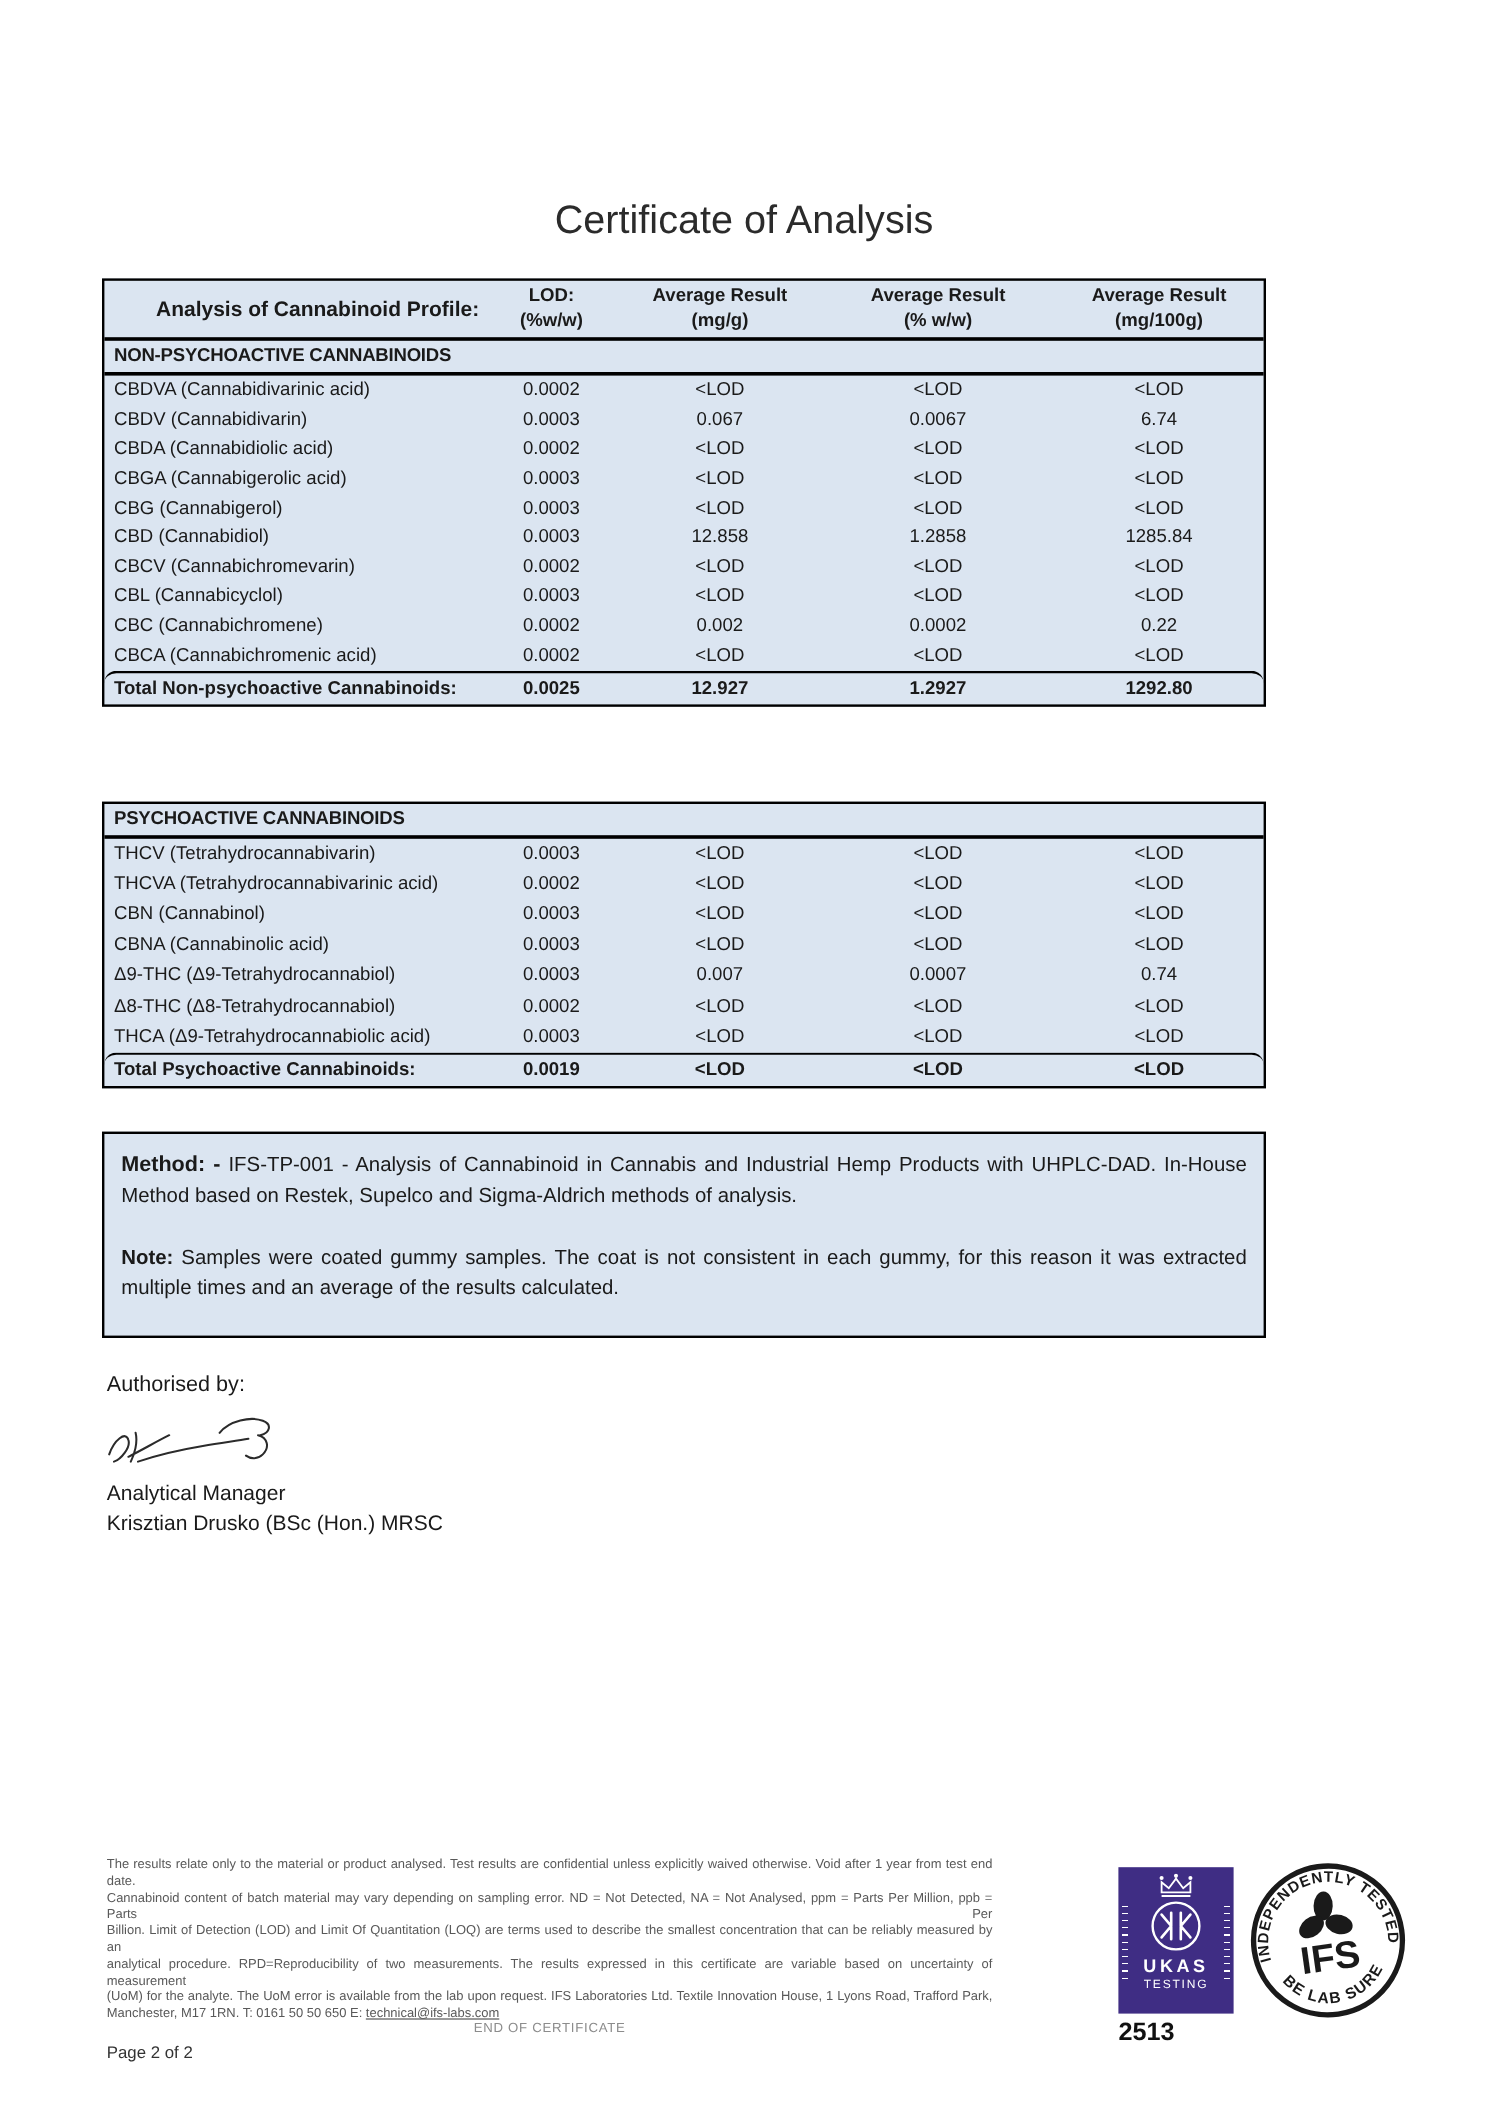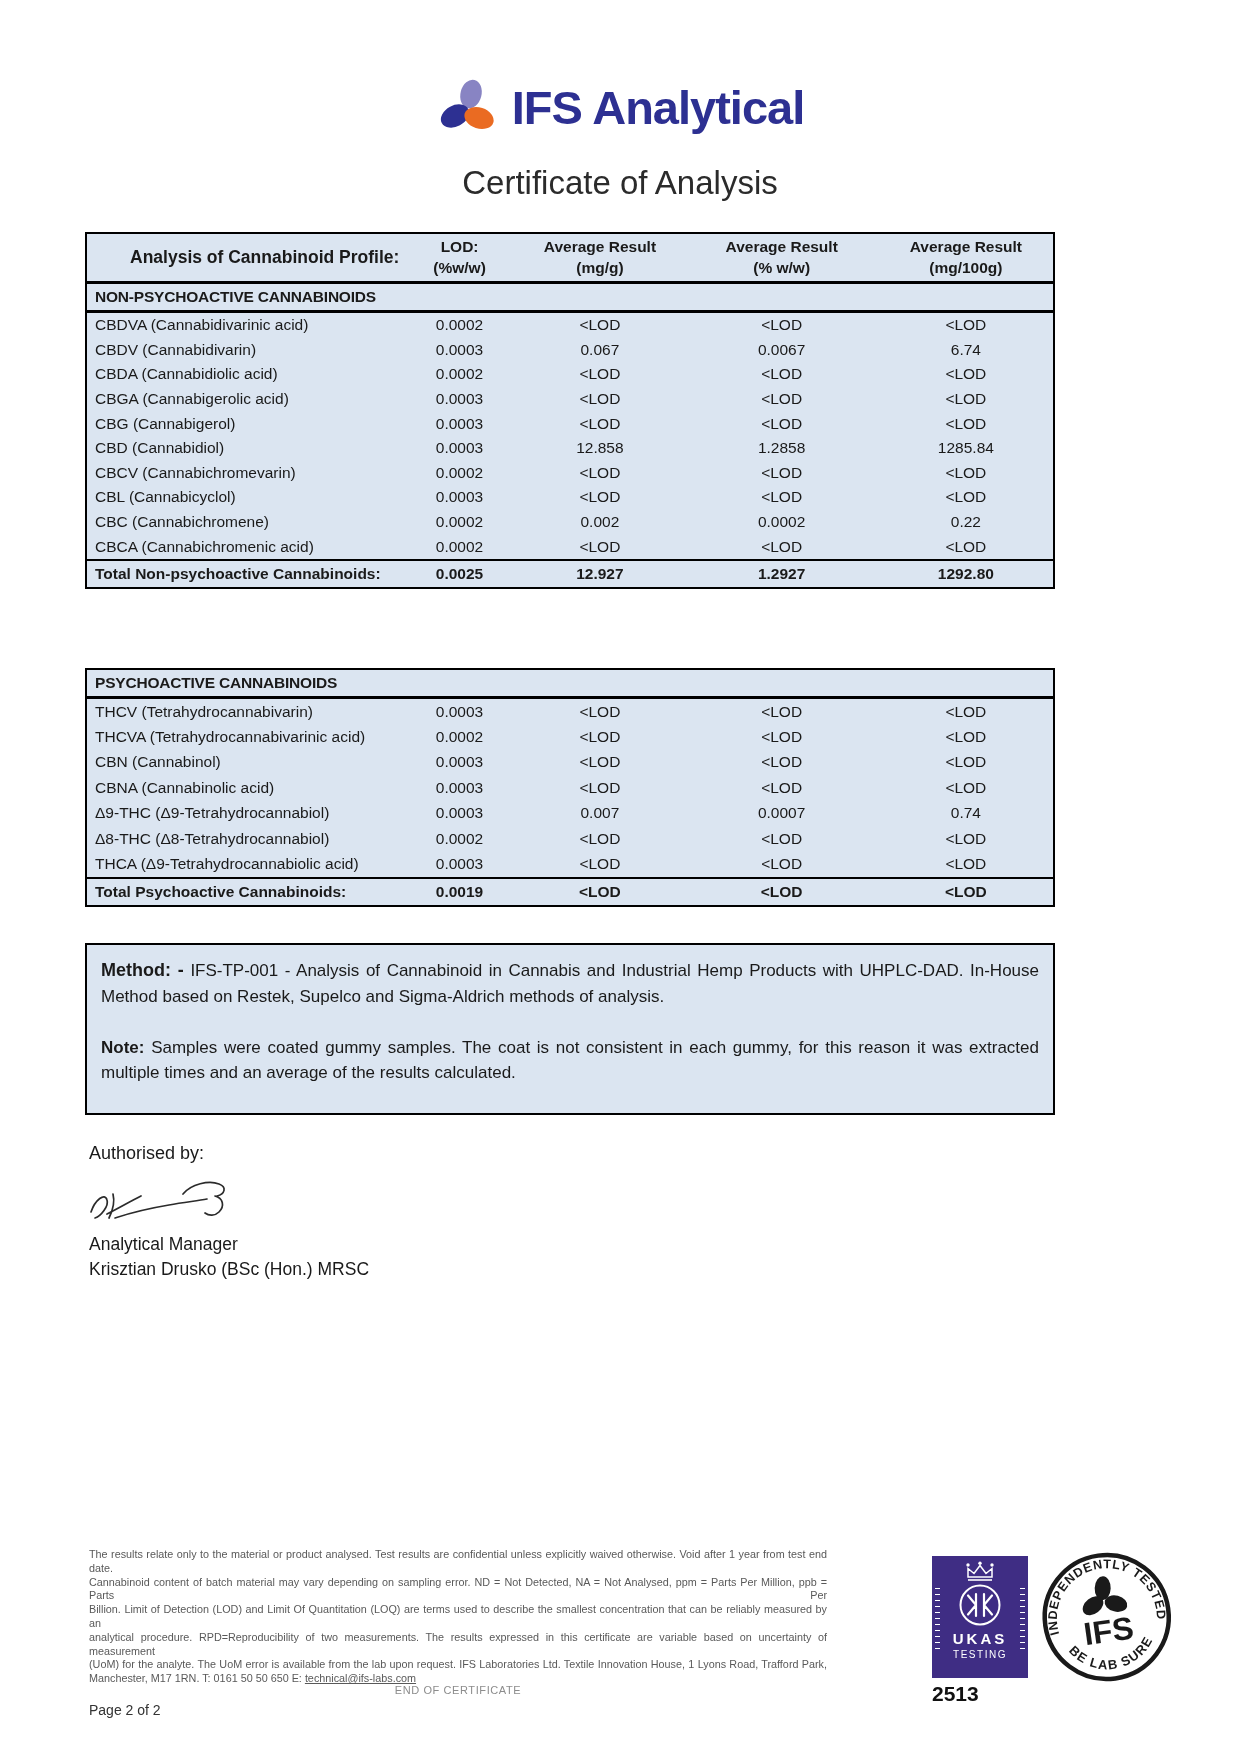--- a/index.html
+++ b/index.html
@@ -18,21 +18,21 @@
   .coa-table{position:absolute;left:85px;width:970px;border:2px solid #000;background:var(--table-bg);}
   .thead{display:flex;border-bottom:3px solid #000;font-weight:bold;height:50px;}
   .th-title{display:flex;align-items:center;padding-left:8px;font-size:17.5px;}
   .colh{display:flex;flex-direction:column;justify-content:center;text-align:center;font-size:15.5px;line-height:1.3;}
   .c0{width:318px;padding-left:43px;}.c1{width:112px;}.c2{width:170px;}.c3{width:195px;}.c4{width:175px;}
   .cv{text-align:center;}
   .section-row{font-weight:bold;font-size:15.5px;padding:4px 8px;border-bottom:3px solid #000;letter-spacing:-0.2px;}
   .trow{display:flex;align-items:center;height:24.6px;font-size:15.5px;}
   .t2 .trow{height:25.4px;}
   .trow .c0{padding-left:8px;}
-  .trow.total{font-weight:bold;border-top:2px solid #000;height:28px;}
+  .trow.total{font-weight:bold;border-top:2px solid #000;height:28px;border-radius:10px;}
   
   .method-box{position:absolute;left:85px;top:943px;width:970px;height:172px;border:2px solid #000;
               background:var(--table-bg);padding:12px 14px;font-size:17px;line-height:1.5;text-align:justify;}
   .method-box p{margin-bottom:25px;}
   .method-box b{font-weight:bold;}
   .mlabel{font-size:18px;}
   
   .auth-label{position:absolute;left:89px;top:1143px;font-size:18px;}
   .sig{position:absolute;left:85px;top:1172px;}
   .sig-role{position:absolute;left:89px;top:1234px;font-size:17.5px;}
@@ -55,28 +55,20 @@
   .ticks.l{left:3px;} .ticks.r{right:3px;}
   .ukas-number{position:absolute;left:932px;top:1682px;width:96px;font-size:21px;font-weight:bold;color:#111;}
   
   .stamp{position:absolute;left:1040px;top:1550px;transform:rotate(-8deg);}
 </style>
 </head>
 <body>
 
 <div class="page">
 
-  <div class="brand-row">
-    <svg width="64" height="62" viewBox="0 0 64 62">
-      <ellipse cx="35" cy="18" rx="10.5" ry="14.5" transform="rotate(14 35 18)" style="fill:var(--lavender)"></ellipse>
-      <ellipse cx="19" cy="40" rx="15" ry="10.5" transform="rotate(-28 19 40)" style="fill:var(--navy)"></ellipse>
-      <ellipse cx="43" cy="42" rx="15" ry="10.5" transform="rotate(18 43 42)" style="fill:var(--orange)"></ellipse>
-    </svg>
-    <span class="brand-name">IFS Analytical</span>
-  </div>
   <div class="cert-title">Certificate of Analysis</div>
 
   <div class="coa-table t1" style="top:232px;">
     <div class="thead">
       <div class="c0 th-title">Analysis of Cannabinoid Profile:</div>
       <div class="cv c1 colh">
         <div>LOD:</div>
         <div>(%w/w)</div>
       </div>
       <div class="cv c2 colh">

